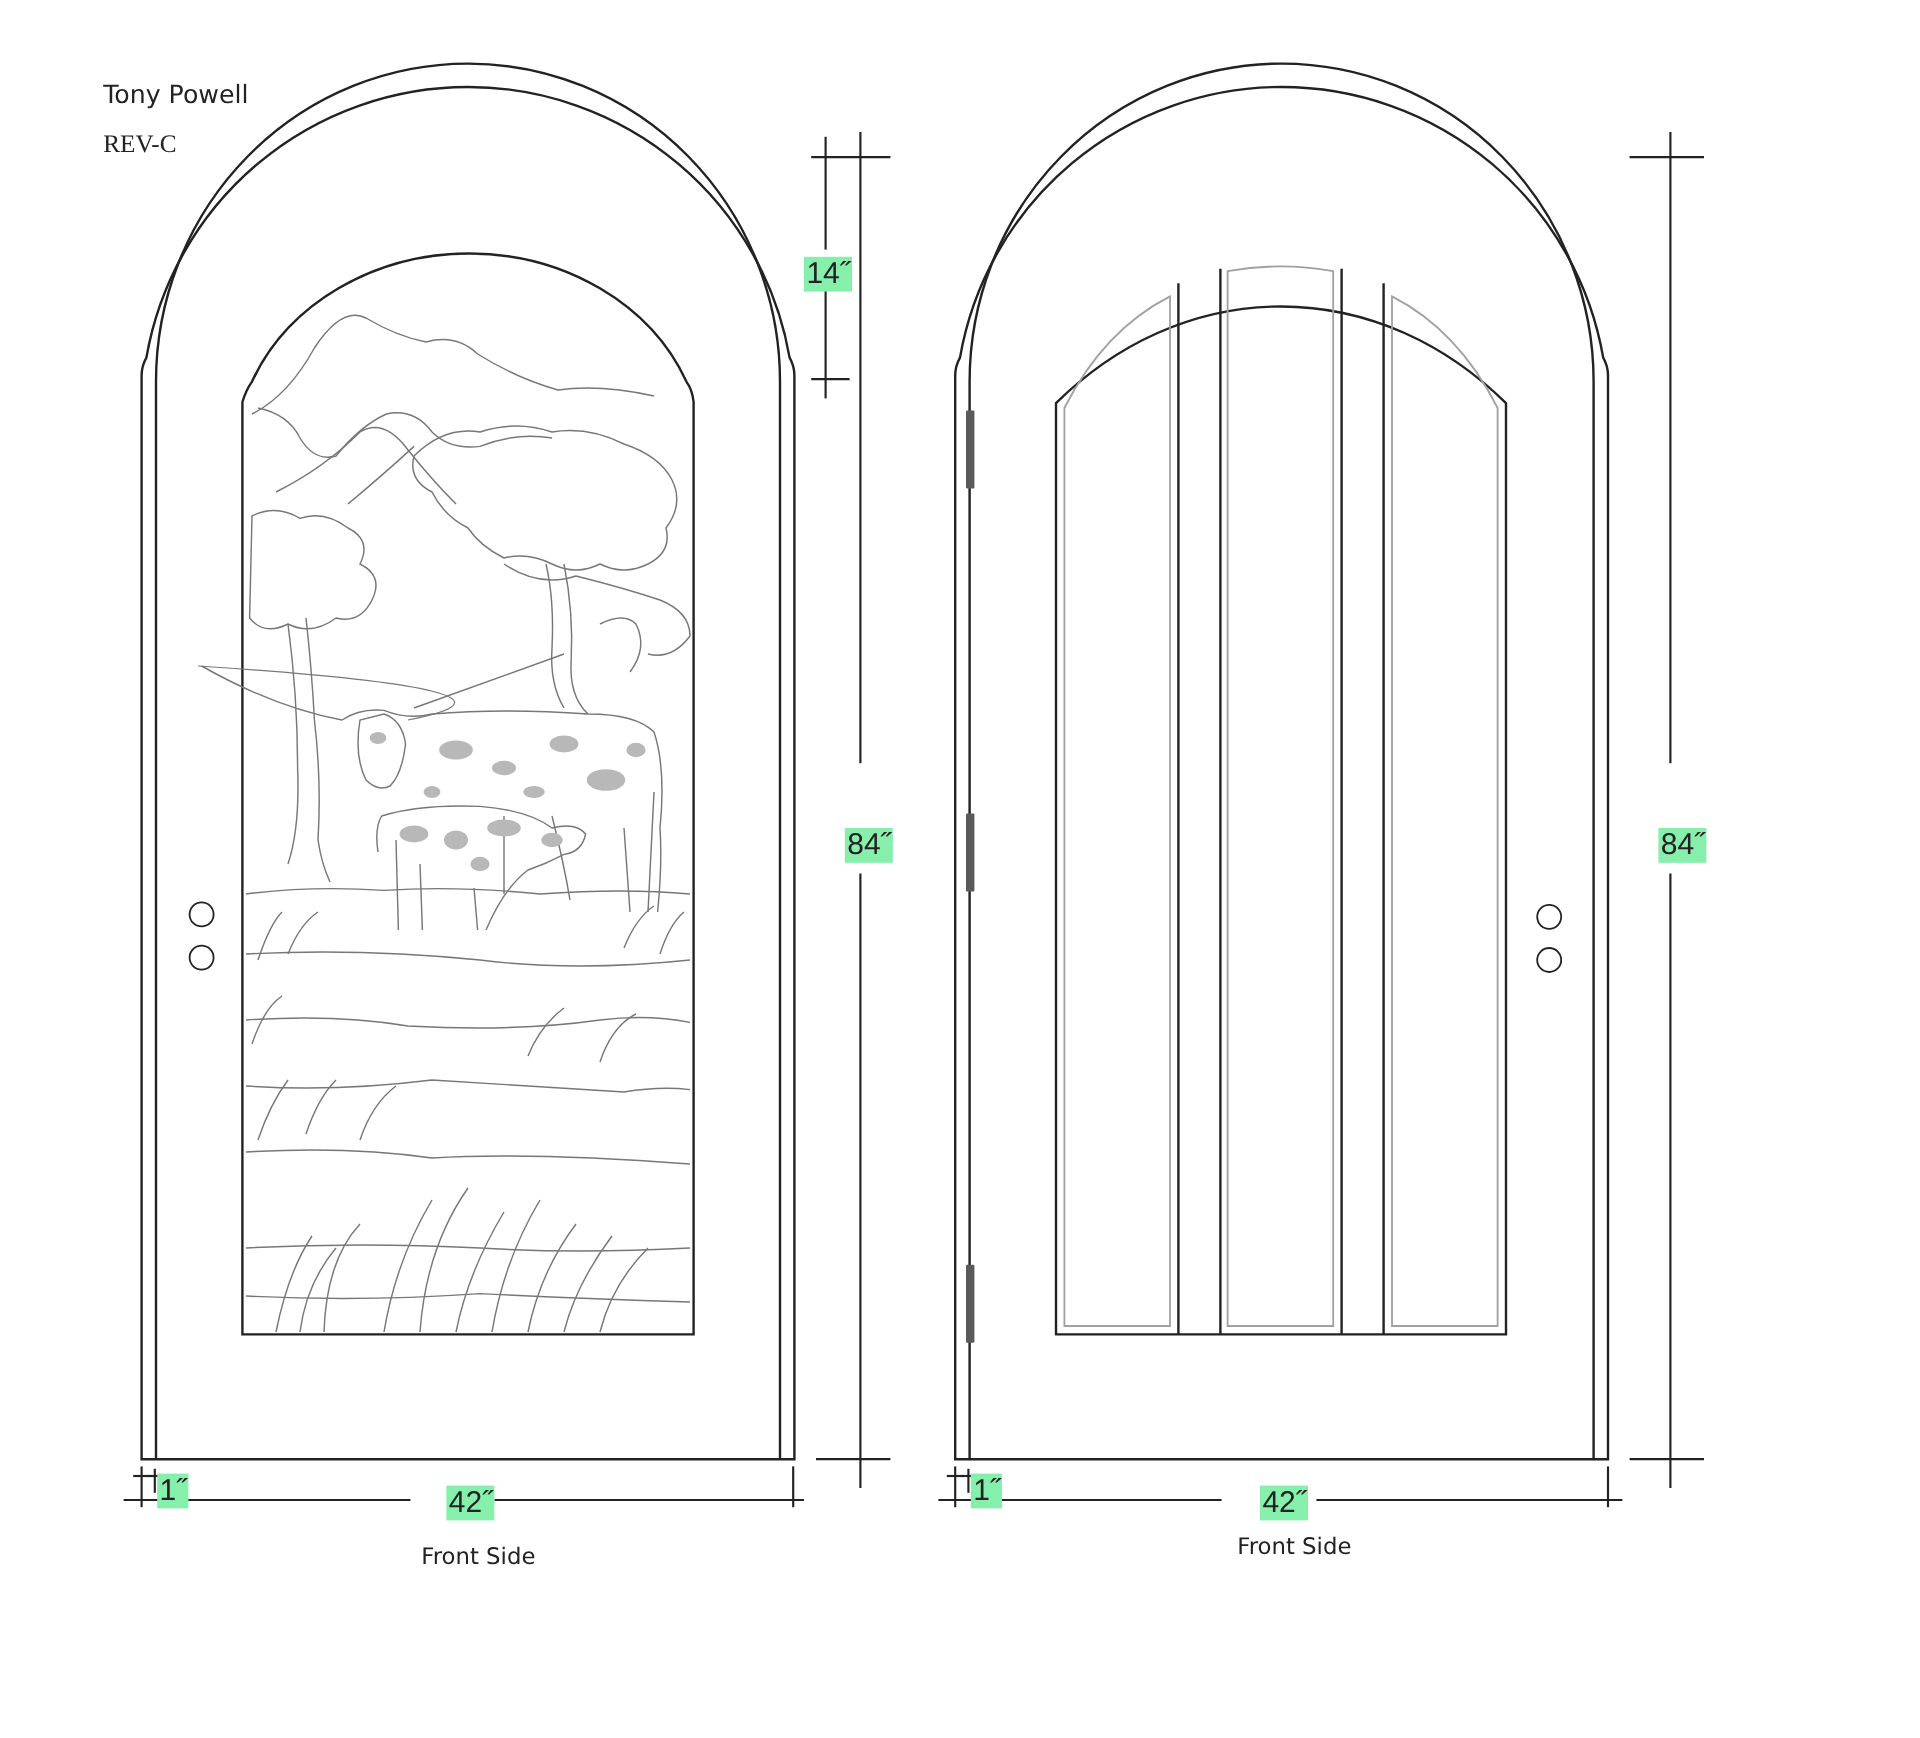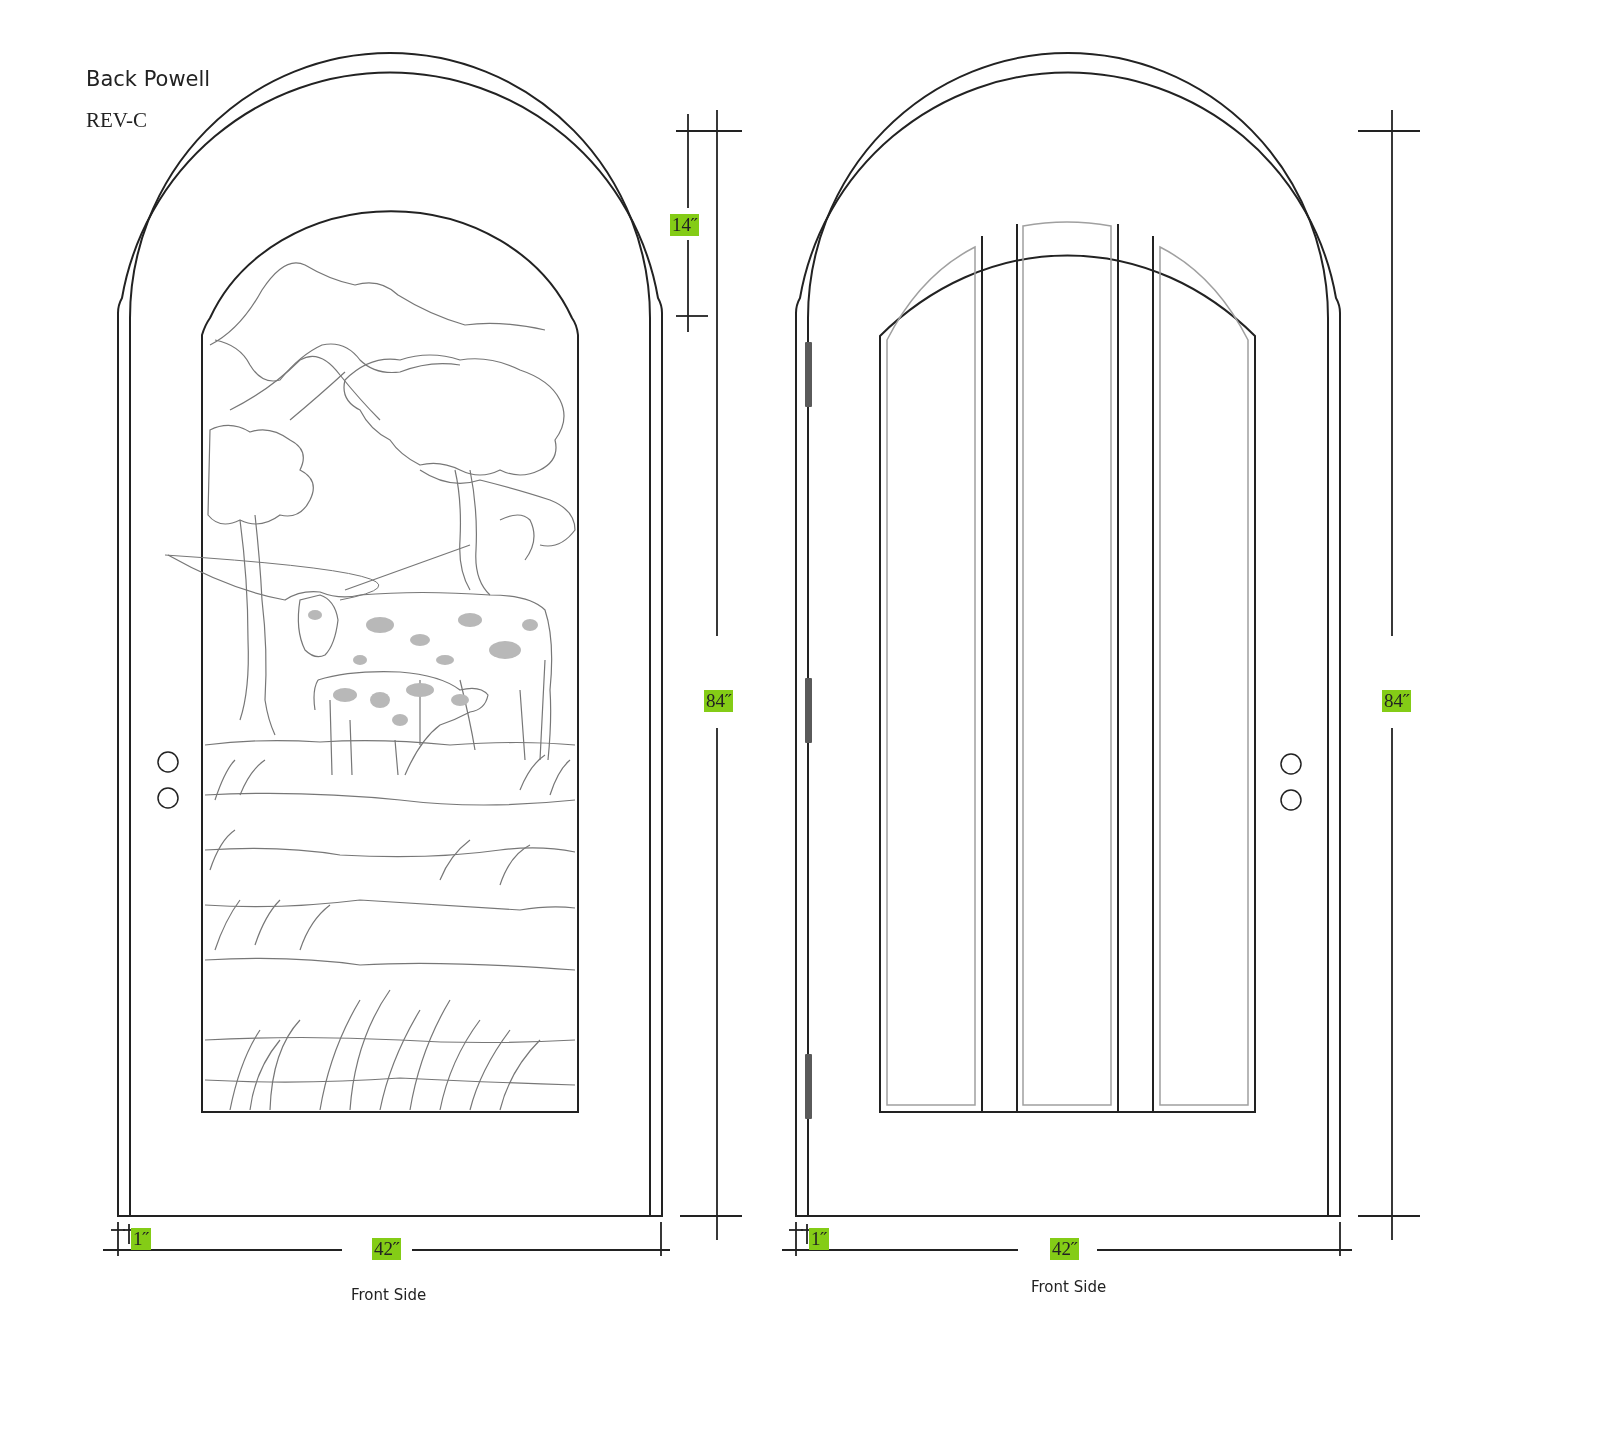--- a/index.html
+++ b/index.html
@@ -1,26 +1,26 @@
 <!DOCTYPE html>
 <html><head>
 <meta charset="utf-8">
 <style>
   html, body { margin:0; padding:0; background:#ffffff; }
   body { width:1600px; height:1448px; position:relative; overflow:hidden; font-family:"DejaVu Sans", sans-serif; color:#222; }
   .label { position:absolute; font-family:"DejaVu Sans", sans-serif; color:#222; white-space:nowrap; }
   .hdr { font-size:21px; }
-  .dim { font-size:19px; font-family:Liberation Serif, serif; background:#84cc16; padding:0 2px; }
-  .caption { font-size:15px; }
+  .dim { font-size:25px; font-family:Liberation Sans, sans-serif; background:#86efac; padding:0 2px; }
+  .caption { font-size:19px; }
   svg { position:absolute; left:0; top:0; }
 </style>
 </head>
 <body>
 
-<div class="label hdr" style="left:86px; top:67px;">Back Powell</div>
+<div class="label hdr" style="left:86px; top:67px;">Tony Powell</div>
 <div class="label hdr" style="left:86px; top:108px;font-family:Liberation Serif, serif;">REV-C</div>
 
 <svg width="1600" height="1448" viewBox="0 0 1600 1448" xmlns="http://www.w3.org/2000/svg">
   <g fill="none" stroke="#222" stroke-width="2">
 
     <g>
 
       <path d="M118 1216 L118 313 Q118 305 122 298 A272 272 0 0 1 658 298 Q662 305 662 313 L662 1216 Z"></path>
 
       <path d="M130 1216 L130 318 A260 265 0 0 1 650 318 L650 1216"></path>

